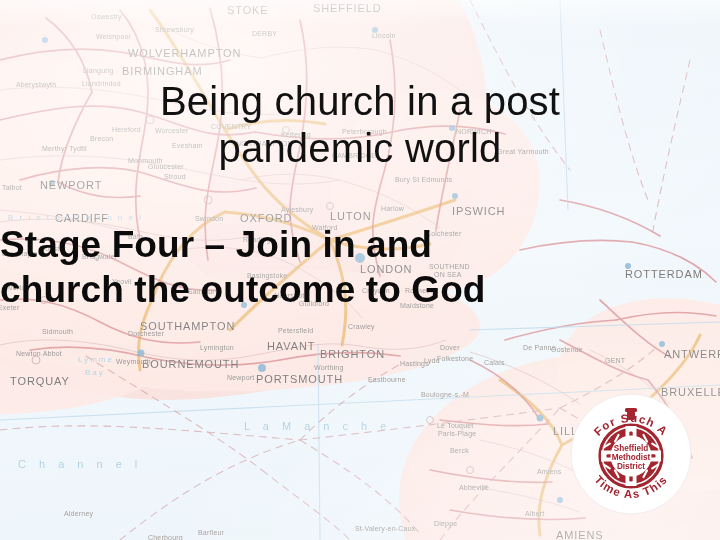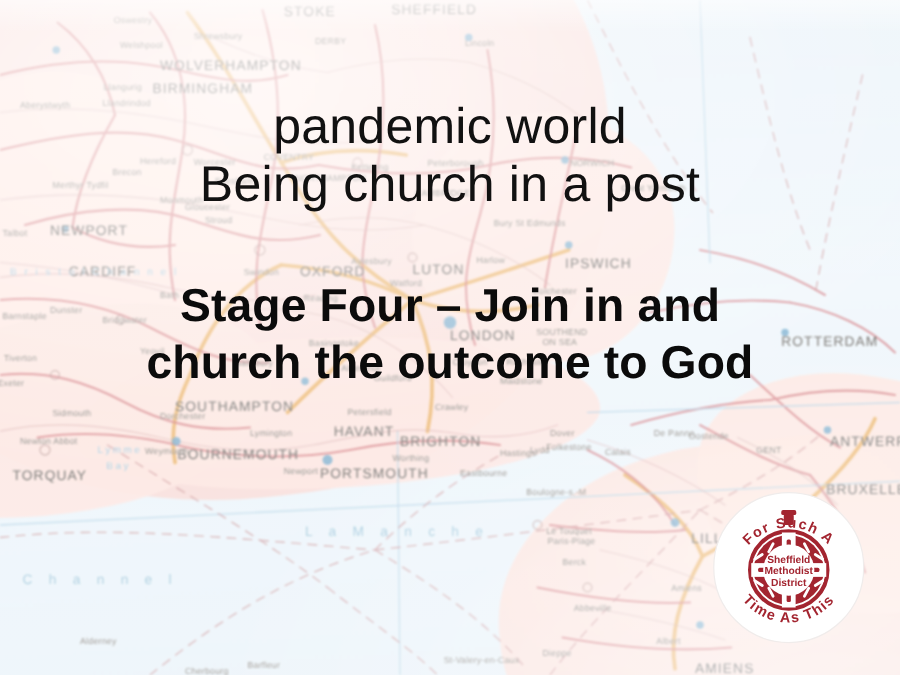--- a/index.html
+++ b/index.html
@@ -180,21 +180,20 @@
     font-size: 40px;
     font-weight: 400;
     color: #111111;
     line-height: 1.18;
     letter-spacing: .2px;
   }
   .subtitle-block {
     position: absolute;
     left: 0; right: 0;
     top: 222px;
-    text-align: center;
     pointer-events: none;
   }
   .subtitle-line {
     font-family: "Liberation Sans", sans-serif;
     font-size: 37px;
     font-weight: bold;
     color: #0b0b0b;
     line-height: 1.22;
     letter-spacing: .1px;
   }
@@ -461,22 +460,22 @@
           <div class="place sea-small" style="left: 85px; top: 368px;">Bay</div>
         </div>
     </div>
 
     <div class="map-wash"></div>
     <div class="map-sheen"></div>
     <div class="map-topglow"></div>
   </div>
 
   <div class="title-block">
+    <div class="title-line">Being church in a post</div>
     <div class="title-line">pandemic world</div>
-    <div class="title-line">Being church in a post</div>
   </div>
 
   <div class="subtitle-block">
     <div class="subtitle-line">Stage Four – Join in and</div>
     <div class="subtitle-line">church the outcome to God</div>
   </div>
 
   <div class="logo">
     <svg viewBox="0 0 122 122" width="122" height="122" xmlns="http://www.w3.org/2000/svg">
       <defs>

